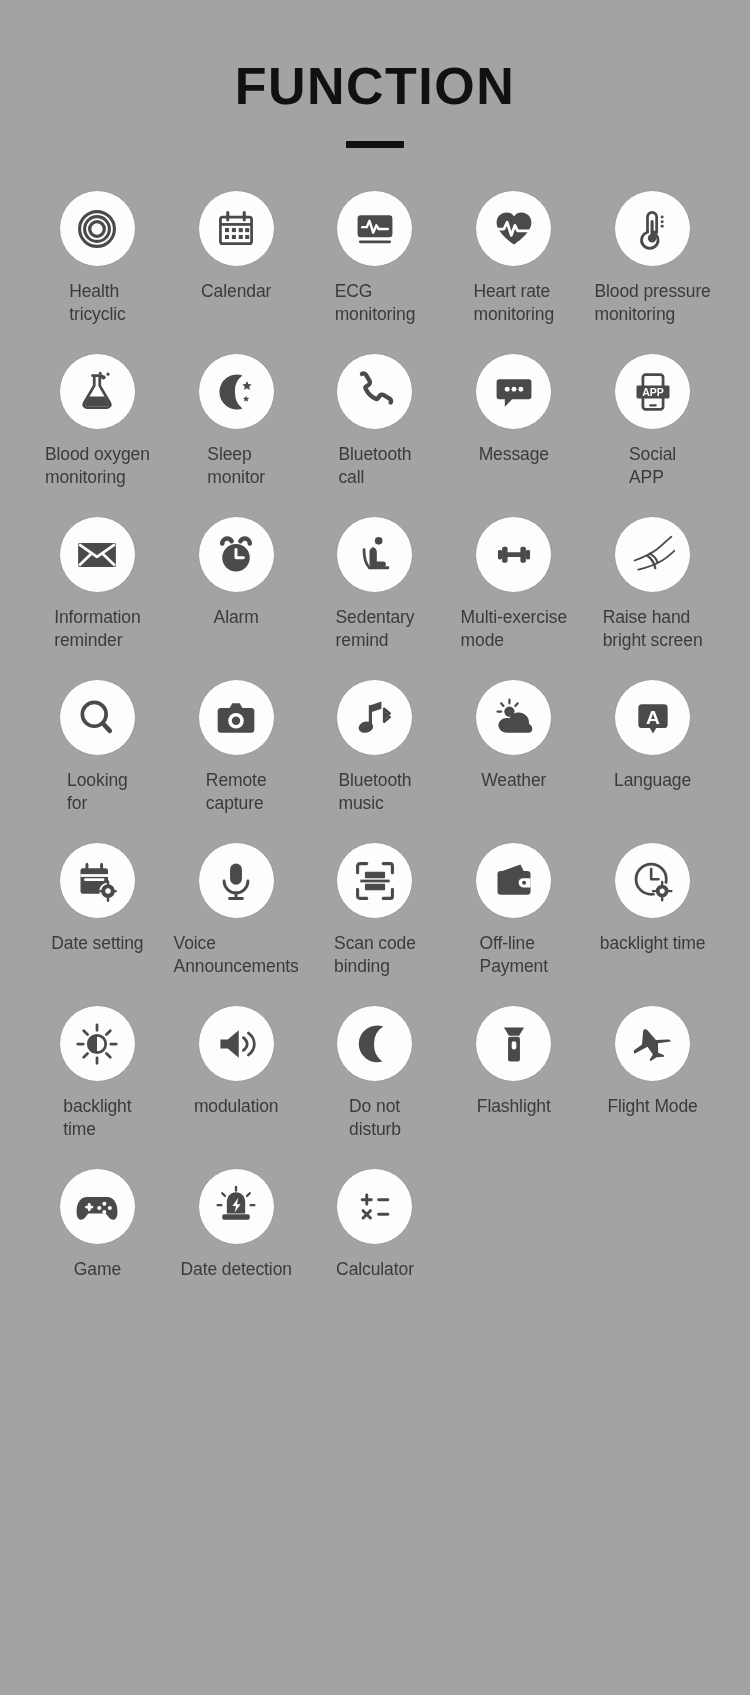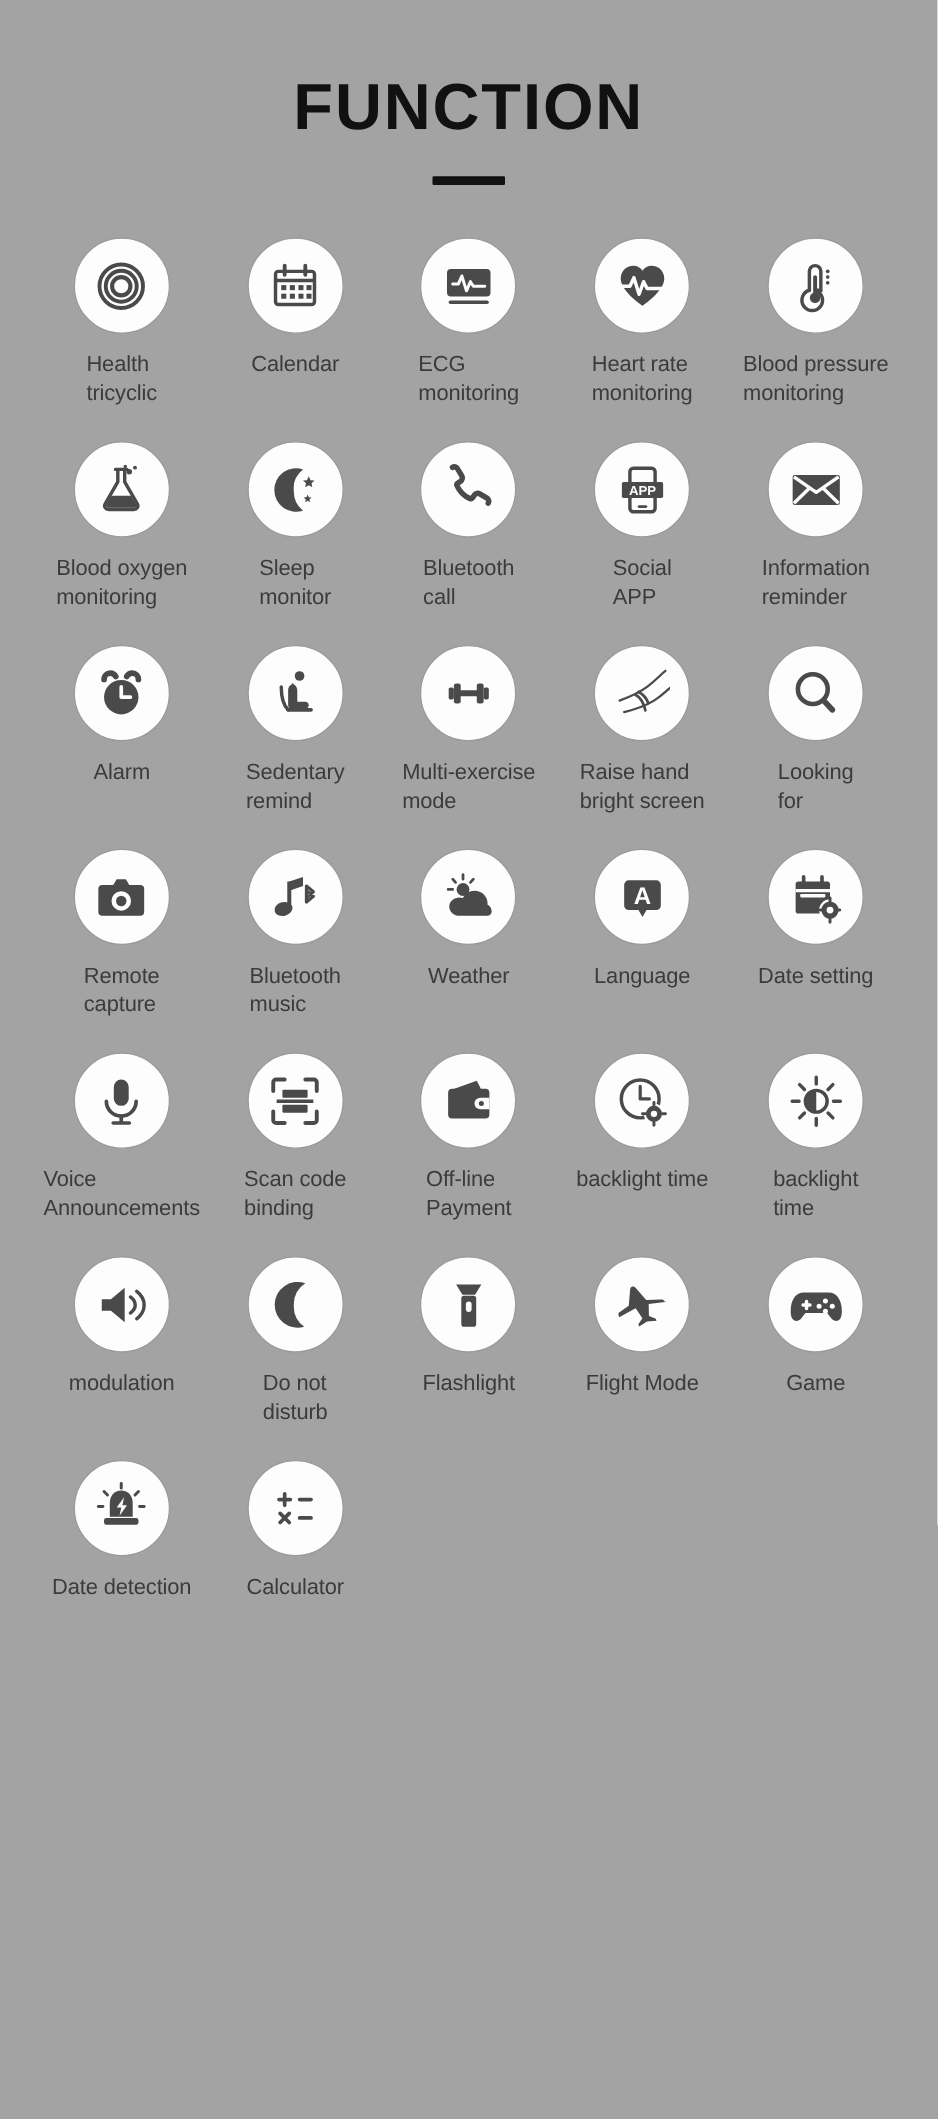--- a/index.html
+++ b/index.html
@@ -173,20 +173,33 @@
         <div class="icon-circle">
           <svg width="44" height="44" viewBox="0 0 48 48" fill="none" aria-hidden="true">
             <path d="M14.5 5.5c1.7-1 3.6-.4 4.6 1.2l4 6.6c1 1.7.5 3.8-1.1 4.9l-2.7 1.8c-.8.6-1 1.5-.6 2.4 1 2.3 2.6 4.8 4.8 7 2.2 2.2 4.6 3.8 6.9 4.8.9.4 1.9.1 2.5-.7l1.8-2.6c1.1-1.6 3.2-2.1 4.9-1.1l6.6 4c1.7 1 2.2 3 1.2 4.6" stroke="#4a4a4a" stroke-width="5" stroke-linecap="round" transform="translate(-4,-1) scale(0.95)"></path>
           </svg>
         </div>
         <div class="label">Bluetooth<br>call</div>
       </div>
       <div class="cell">
         <div class="icon-circle">
           <svg width="44" height="44" viewBox="0 0 48 48" fill="none" aria-hidden="true">
+            <path d="M8 10h32a3 3 0 013 3v16a3 3 0 01-3 3H22l-8 8v-8h-6a3 3 0 01-3-3V13a3 3 0 013-3z" fill="#4a4a4a"></path>
+            <g fill="#fdfdfd">
+              <circle cx="16.5" cy="21" r="2.7"></circle>
+              <circle cx="24" cy="21" r="2.7"></circle>
+              <circle cx="31.5" cy="21" r="2.7"></circle>
+            </g>
+          </svg>
+        </div>
+        <div class="label">Message</div>
+      </div>
+      <div class="cell">
+        <div class="icon-circle">
+          <svg width="44" height="44" viewBox="0 0 48 48" fill="none" aria-hidden="true">
             <rect x="13" y="5" width="22" height="38" rx="3" stroke="#4a4a4a" stroke-width="3"></rect>
             <rect x="6" y="17" width="36" height="14" rx="1.5" fill="#4a4a4a"></rect>
             <text x="24" y="28.2" font-family="Liberation Sans, sans-serif" font-size="11.5" font-weight="bold" fill="#fdfdfd" text-anchor="middle">APP</text>
             <path d="M21 38.5h6" stroke="#4a4a4a" stroke-width="2.4" stroke-linecap="round"></path>
           </svg>
         </div>
         <div class="label">Social<br>APP</div>
       </div>
       <div class="cell">
         <div class="icon-circle">

